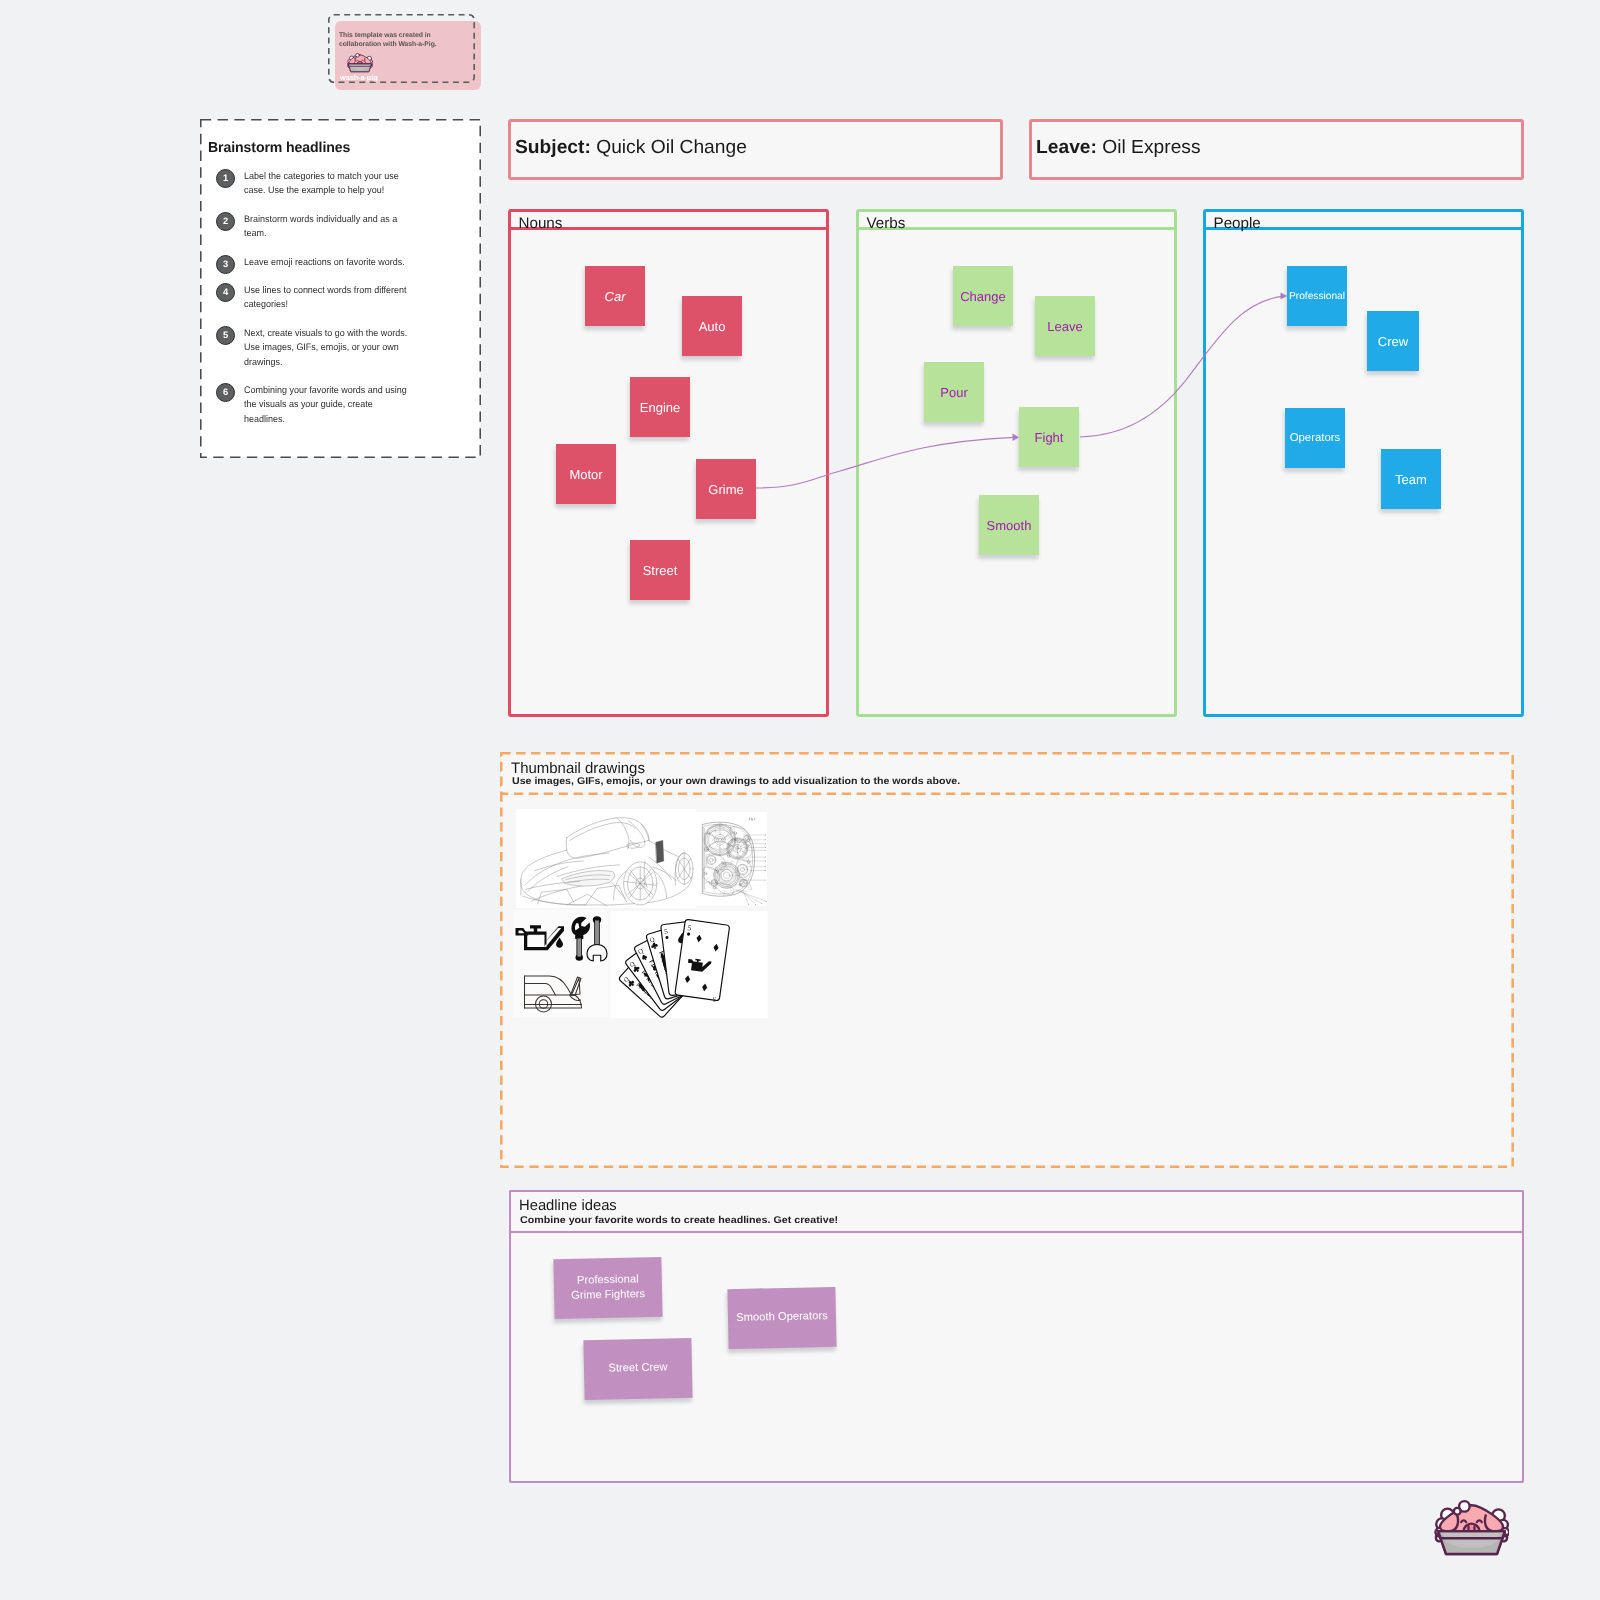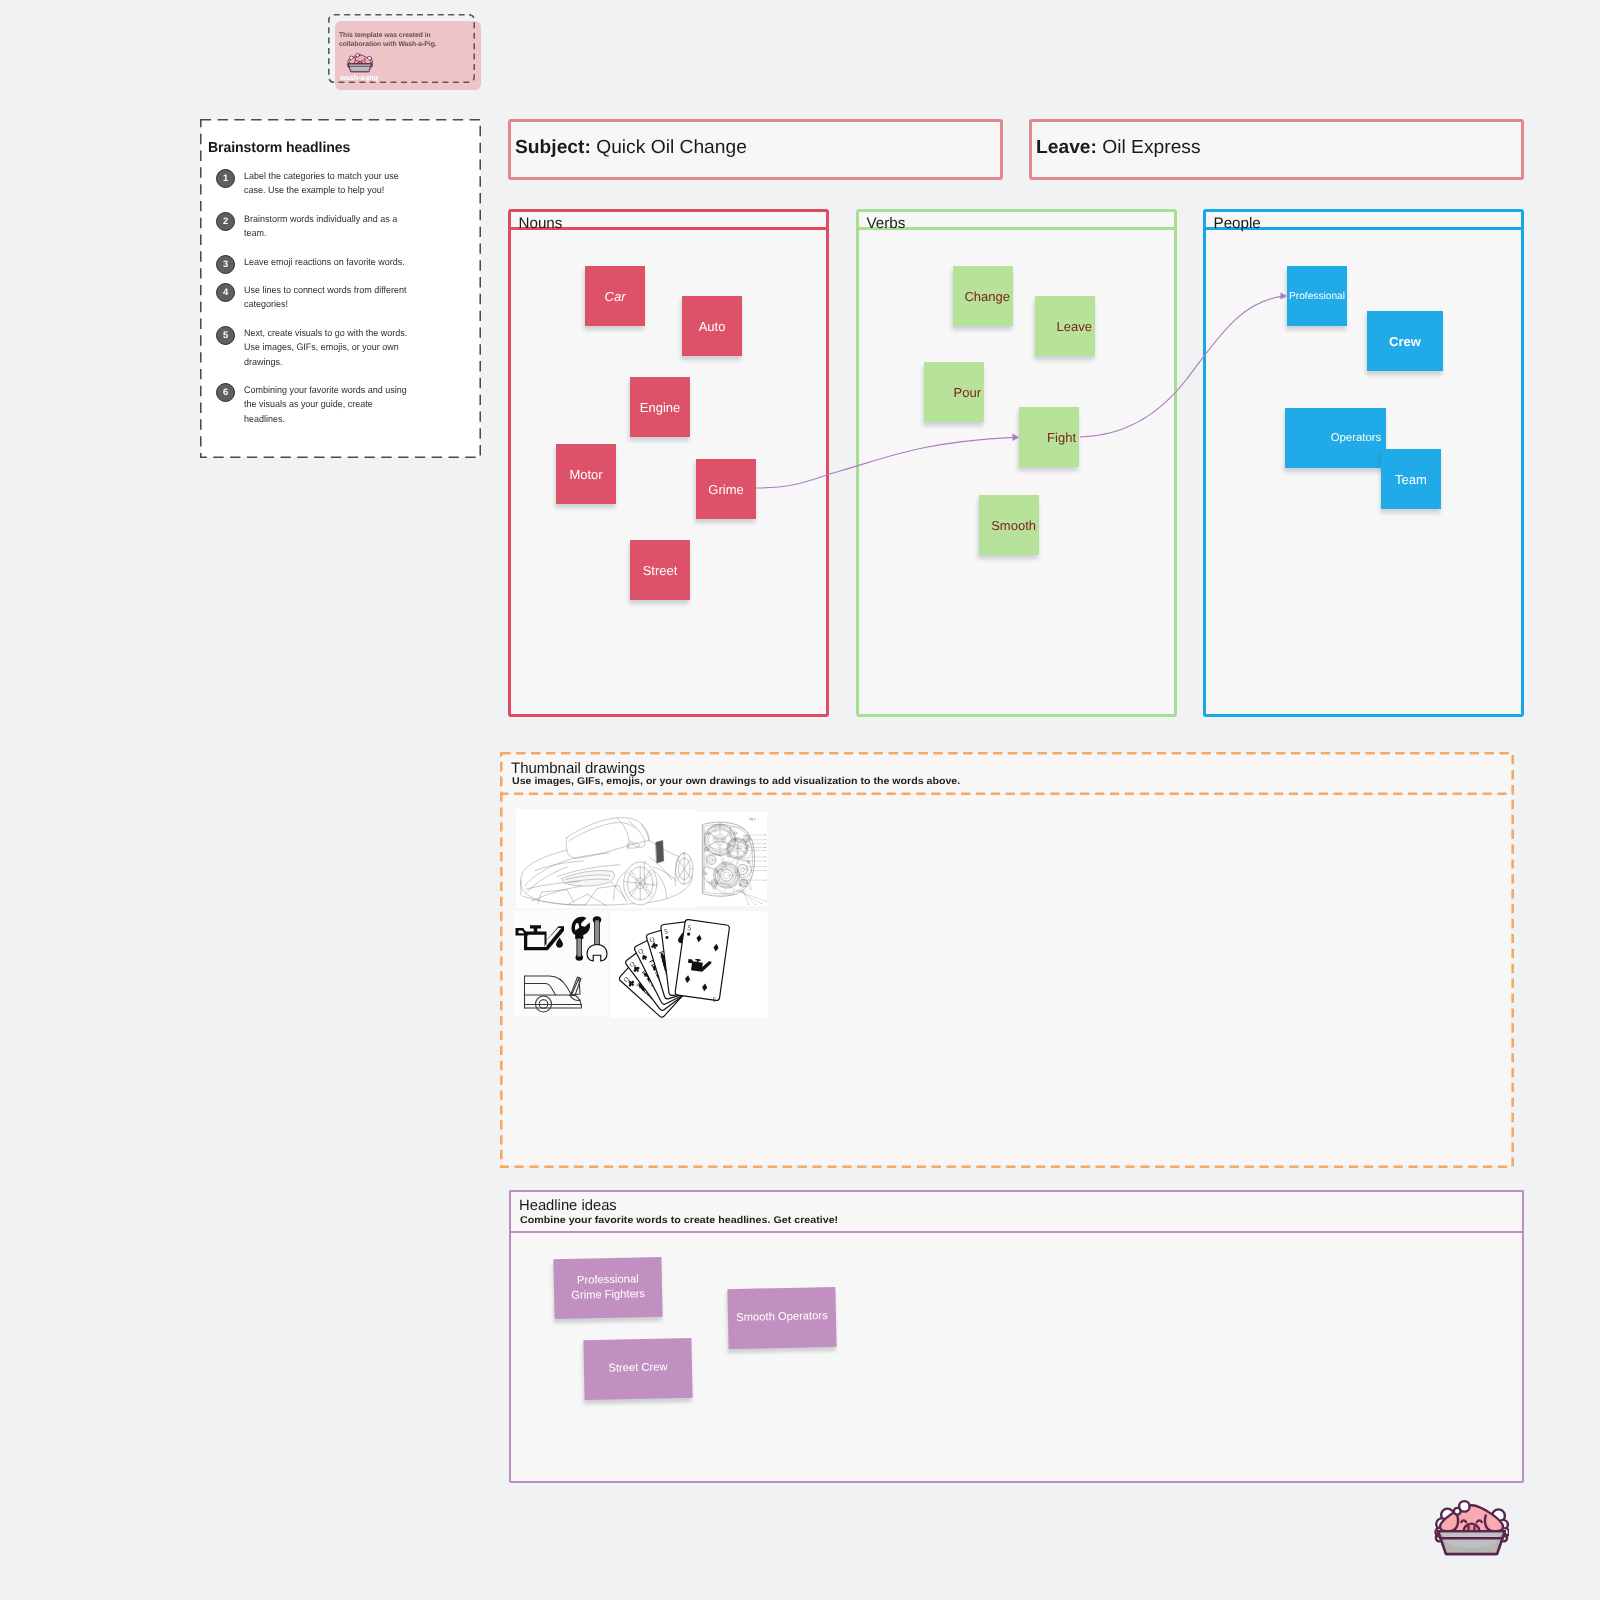--- a/index.html
+++ b/index.html
@@ -44,21 +44,21 @@
   #col-verbs{left:856px;top:209px;width:321px;height:508px;border-color:#a6df94;}
   #col-verbs .col-head{border-bottom-color:#a6df94;}
   #col-people{left:1203px;top:209px;width:321px;height:508px;border-color:#16a7e8;}
   #col-people .col-head{border-bottom-color:#16a7e8;}
 
   
   .sticky{position:absolute;display:flex;align-items:center;justify-content:center;text-align:center;
       box-shadow:-1px 4px 4px rgba(60,70,80,.22);}
   .sticky span{display:block;padding:0 3px;}
   .s-red{background:#dd5169;color:#ffffff;}
-  .s-green{background:#b7e29a;color:#7f1d1d;justify-content:flex-end;}
+  .s-green{background:#b7e29a;color:#a21caf;}
   .s-blue{background:#21aae8;color:#ffffff;}
   .s-purple{background:#c28fc1;color:#ffffff;}
 
   
   #thumbs{left:500px;top:752px;width:1014px;height:416px;}
   #thumbs-head{left:500px;top:752px;width:1014px;height:43px;}
   #thumbs-title{left:511px;top:759.5px;font-size:15.2px;color:#1a1a1a;transform:scaleX(.985);transform-origin:0 0;}
   #thumbs-sub{left:511.5px;top:775.5px;font-size:9.85px;color:#1f1f1f;font-weight:600;white-space:nowrap;transform:scaleX(1.078);transform-origin:0 0;}
   #thumbs-body{left:502.6px;top:794.6px;width:1008.8px;height:370.8px;background:#f7f7f7;}
 
@@ -216,24 +216,24 @@
       </div>
       <div class="sticky s-green" style="left: 1019px; top: 407px; width: 60px; height: 60px; font-size: 13px; transform: rotate(0deg);">
         <span>Fight</span>
       </div>
       <div class="sticky s-green" style="left: 979px; top: 495px; width: 60px; height: 60px; font-size: 13px; transform: rotate(0deg);">
         <span>Smooth</span>
       </div>
       <div class="sticky s-blue" style="left: 1287px; top: 266px; width: 60px; height: 60px; font-size: 10.2px; transform: rotate(0deg);">
         <span>Professional</span>
       </div>
-      <div class="sticky s-blue" style="left: 1367px; top: 311px; width: 76px; height: 60px; font-size: 13px; transform: rotate(0deg); font-weight: bold;">
+      <div class="sticky s-blue" style="left: 1367px; top: 311px; width: 52px; height: 60px; font-size: 13px; transform: rotate(0deg);">
         <span>Crew</span>
       </div>
-      <div class="sticky s-blue" style="left: 1285px; top: 408px; width: 60px; height: 60px; font-size: 11.4px; transform: rotate(0deg); padding-left: 41px;">
+      <div class="sticky s-blue" style="left: 1285px; top: 408px; width: 60px; height: 60px; font-size: 11.4px; transform: rotate(0deg);">
         <span>Operators</span>
       </div>
       <div class="sticky s-blue" style="left: 1381px; top: 449px; width: 60px; height: 60px; font-size: 13px; transform: rotate(0deg);">
         <span>Team</span>
       </div>
     </div>
   <svg id="connector-layer" class="abs" style="left:0;top:0;width:1600px;height:1600px;pointer-events:none" viewBox="0 0 1600 1600">
     <g id="conn-g" fill="none" stroke="#b07cc0" stroke-width="1.15">
       <path id="conn1" d="M 756,488 C 800,488 812,478.5 840,471 C 886,458 920,442 1014,437.4"></path>
       <path id="conn1-head" d="M 1012.5,433.6 L 1019.2,437.3 L 1012.5,441.0 Z" fill="#b07cc0" stroke="none"></path>

